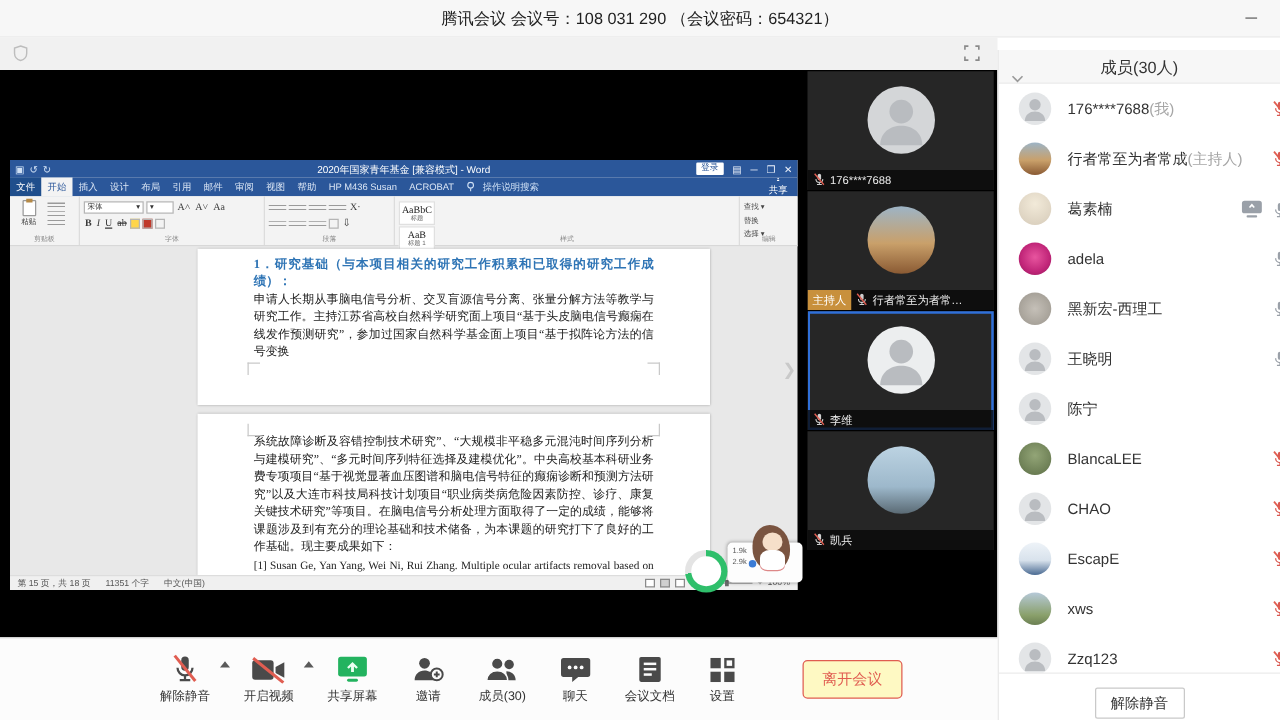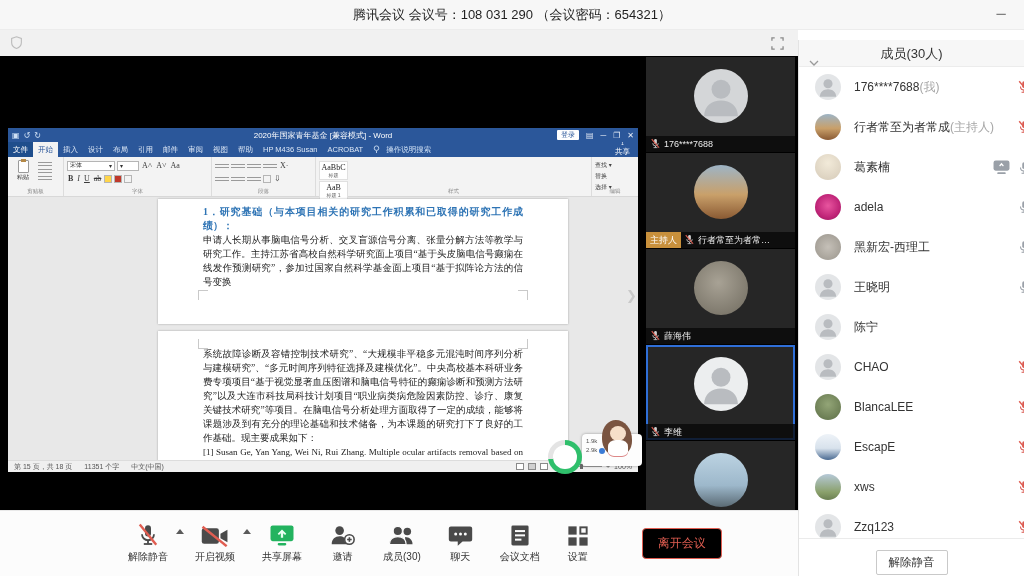--- a/index.html
+++ b/index.html
@@ -142,21 +142,21 @@
   .av-landscape { background:linear-gradient(180deg,#b6c9d8 0%,#8aa06b 70%,#6b7f52 100%); }
 
   
   .toolbar { position:absolute; left:0; top:510px; width:798px; height:66px; background:#fcfcfc;
     border-top:1px solid #e9e9e9; display:flex; align-items:center; padding-left:128px; gap:27px; }
   .titem { position:relative; display:flex; flex-direction:column; align-items:center; gap:3px;
     color:#333; font-size:10px; cursor:pointer; white-space:nowrap; }
   .ticon { height:24px; display:flex; align-items:flex-end; color:#4a4a4a; }
   .caret-up { position:absolute; right:-16px; top:6px; width:0; height:0;
     border-left:4px solid transparent; border-right:4px solid transparent; border-bottom:5px solid #5a5a5a; cursor:pointer; }
-  .leave-btn { margin-left:26px; border:1px solid #e05d51; color:#e05d51; background:#000000;
+  .leave-btn { margin-left:26px; border:1px solid #e05d51; color:#e05d51; background:#fef9c3;
     border-radius:4px; font-size:12px; padding:6px 15px; cursor:pointer; font-family:inherit; }
 </style>
 </head>
 <body>
 
 <div id="app">
 
   <div class="titlebar">
     <span>腾讯会议 会议号：108 031 290 （会议密码：654321）</span>
     <span class="min-btn">─</span>
@@ -408,34 +408,20 @@
        <span><svg width="11" height="11" viewBox="0 0 16 16">
     <rect x="6" y="1.5" width="4" height="7.5" rx="2" fill="#cfcfcf"></rect>
     <path d="M4 7.5a4 4 0 0 0 8 0" fill="none" stroke="#cfcfcf" stroke-width="1.2"></path>
     <line x1="8" y1="11.5" x2="8" y2="13.8" stroke="#cfcfcf" stroke-width="1.2"></line>
     <line x1="5.2" y1="14" x2="10.8" y2="14" stroke="#cfcfcf" stroke-width="1.2"></line>
     <line x1="2.5" y1="1.5" x2="13.2" y2="14.2" stroke="#e05d51" stroke-width="1.6"></line>
               </svg></span>
        <span style="overflow:hidden;text-overflow:ellipsis">行者常至为者常…</span>
      </div>
         </div>
-        <div class="tile">
-          <div class="t-av av-earth"></div>
-     <div class="t-label">
-
-       <span><svg width="11" height="11" viewBox="0 0 16 16">
-    <rect x="6" y="1.5" width="4" height="7.5" rx="2" fill="#cfcfcf"></rect>
-    <path d="M4 7.5a4 4 0 0 0 8 0" fill="none" stroke="#cfcfcf" stroke-width="1.2"></path>
-    <line x1="8" y1="11.5" x2="8" y2="13.8" stroke="#cfcfcf" stroke-width="1.2"></line>
-    <line x1="5.2" y1="14" x2="10.8" y2="14" stroke="#cfcfcf" stroke-width="1.2"></line>
-    <line x1="2.5" y1="1.5" x2="13.2" y2="14.2" stroke="#e05d51" stroke-width="1.6"></line>
-              </svg></span>
-       <span style="overflow:hidden;text-overflow:ellipsis">薛海伟</span>
-     </div>
-        </div>
         <div class="tile sel">
           <div class="t-av av-default-light"><svg width="54" height="54" viewBox="0 0 24 24">
       <circle cx="12" cy="9" r="4.2" fill="#b9bcc0"></circle>
       <path d="M4.5 21c0-4.5 3.4-7 7.5-7s7.5 2.5 7.5 7z" fill="#b9bcc0"></path>
             </svg></div>
      <div class="t-label">
 
        <span><svg width="11" height="11" viewBox="0 0 16 16">
     <rect x="6" y="1.5" width="4" height="7.5" rx="2" fill="#cfcfcf"></rect>
     <path d="M4 7.5a4 4 0 0 0 8 0" fill="none" stroke="#cfcfcf" stroke-width="1.2"></path>
@@ -565,38 +551,38 @@
         </div>
         <div class="m-row">
           <span class="m-av av-default"><svg width="26" height="26" viewBox="0 0 24 24">
       <circle cx="12" cy="9" r="4.2" fill="#b9bcc0"></circle>
       <path d="M4.5 21c0-4.5 3.4-7 7.5-7s7.5 2.5 7.5 7z" fill="#b9bcc0"></path>
             </svg></span>
      <span class="m-name">陈宁<span class="m-suffix"></span></span>
      <span class="m-icons"></span>
         </div>
         <div class="m-row">
+          <span class="m-av av-foliage"></span>
+     <span class="m-name">BlancaLEE<span class="m-suffix"></span></span>
+     <span class="m-icons">
+            <span><svg width="14" height="14" viewBox="0 0 16 16">
+    <rect x="6" y="1.5" width="4" height="7.5" rx="2" fill="#d95850"></rect>
+    <path d="M4 7.5a4 4 0 0 0 8 0" fill="none" stroke="#d95850" stroke-width="1.2"></path>
+    <line x1="8" y1="11.5" x2="8" y2="13.8" stroke="#d95850" stroke-width="1.2"></line>
+    <line x1="5.2" y1="14" x2="10.8" y2="14" stroke="#d95850" stroke-width="1.2"></line>
+    <line x1="2.5" y1="1.5" x2="13.2" y2="14.2" stroke="#e05d51" stroke-width="1.6"></line>
+              </svg></span>
+          </span>
+        </div>
+        <div class="m-row">
           <span class="m-av av-default"><svg width="26" height="26" viewBox="0 0 24 24">
       <circle cx="12" cy="9" r="4.2" fill="#b9bcc0"></circle>
       <path d="M4.5 21c0-4.5 3.4-7 7.5-7s7.5 2.5 7.5 7z" fill="#b9bcc0"></path>
             </svg></span>
      <span class="m-name">CHAO<span class="m-suffix"></span></span>
-     <span class="m-icons">
-            <span><svg width="14" height="14" viewBox="0 0 16 16">
-    <rect x="6" y="1.5" width="4" height="7.5" rx="2" fill="#d95850"></rect>
-    <path d="M4 7.5a4 4 0 0 0 8 0" fill="none" stroke="#d95850" stroke-width="1.2"></path>
-    <line x1="8" y1="11.5" x2="8" y2="13.8" stroke="#d95850" stroke-width="1.2"></line>
-    <line x1="5.2" y1="14" x2="10.8" y2="14" stroke="#d95850" stroke-width="1.2"></line>
-    <line x1="2.5" y1="1.5" x2="13.2" y2="14.2" stroke="#e05d51" stroke-width="1.6"></line>
-              </svg></span>
-          </span>
-        </div>
-        <div class="m-row">
-          <span class="m-av av-foliage"></span>
-     <span class="m-name">BlancaLEE<span class="m-suffix"></span></span>
      <span class="m-icons">
             <span><svg width="14" height="14" viewBox="0 0 16 16">
     <rect x="6" y="1.5" width="4" height="7.5" rx="2" fill="#d95850"></rect>
     <path d="M4 7.5a4 4 0 0 0 8 0" fill="none" stroke="#d95850" stroke-width="1.2"></path>
     <line x1="8" y1="11.5" x2="8" y2="13.8" stroke="#d95850" stroke-width="1.2"></line>
     <line x1="5.2" y1="14" x2="10.8" y2="14" stroke="#d95850" stroke-width="1.2"></line>
     <line x1="2.5" y1="1.5" x2="13.2" y2="14.2" stroke="#e05d51" stroke-width="1.6"></line>
               </svg></span>
           </span>
         </div>

